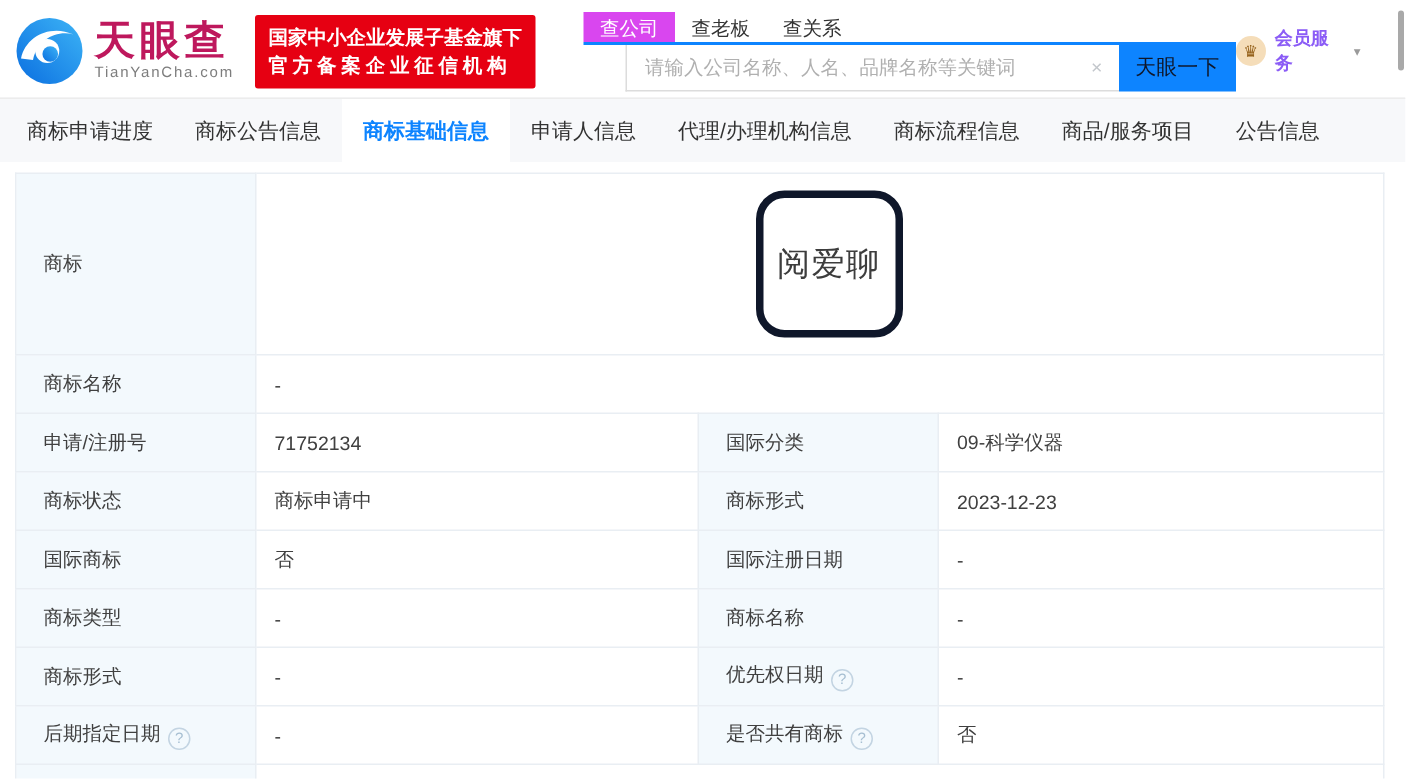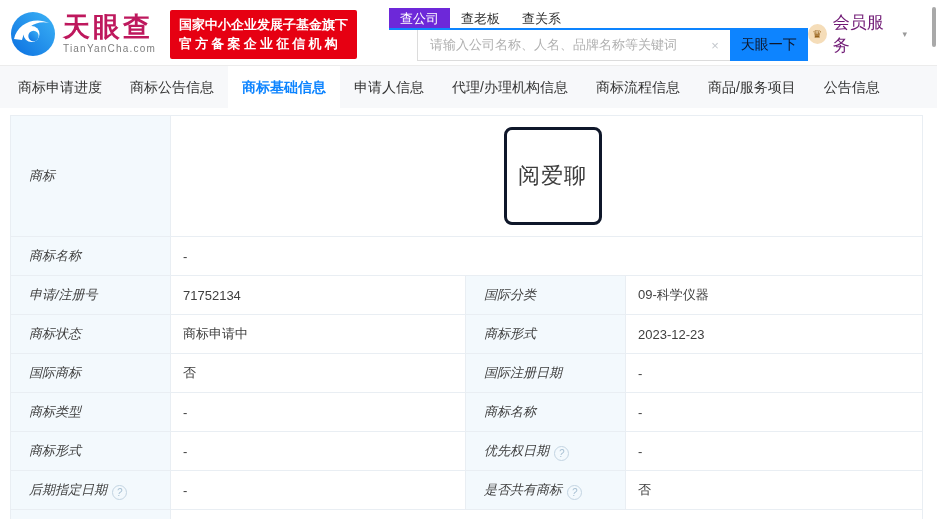--- a/index.html
+++ b/index.html
@@ -36,21 +36,21 @@
   }
   .badge-line2 { letter-spacing: 3.2px; }
   .search-module { margin-left: 32px; width: 437px; }
   .search-tabs {
     display: flex;
     border-bottom: 2px solid #0d84ff;
     height: 22px;
     font-size: 13px;
   }
   .stab { padding: 0 11px; line-height: 22px; color: #333; cursor: pointer; }
-  .stab.active { background: #6d28d9; color: #fff; }
+  .stab.active { background: #d946ef; color: #fff; }
   .search-row { display: flex; height: 31px; }
   .search-input-wrap { position: relative; flex: 1; padding-left: 28px; }
   .search-input {
     width: 100%; height: 100%;
     border: 1px solid #dcdcdc; border-top: none; border-right: none;
     padding: 0 30px 0 12px;
     font-size: 13px;
     font-family: inherit;
     color: #333;
     outline: none;
@@ -67,47 +67,47 @@
     font-size: 14px; font-family: inherit;
     cursor: pointer;
   }
   .member { margin-left: auto; display: flex; align-items: center; cursor: pointer; margin-right: 14px; }
   .member-icon {
     width: 20px; height: 20px; border-radius: 50%;
     background: #f5ddb9;
     color: #96621c; font-size: 11px;
     display: inline-flex; align-items: center; justify-content: center;
   }
-  .member-label { color: #701a75; font-size: 17px; font-weight: 400; margin-left: 6px; }
+  .member-label { color: #8b5cf6; font-size: 12px; font-weight: 700; margin-left: 6px; }
   .member-caret { color: #9a9a9a; font-size: 9px; margin-left: 5px; }
   
   .navbar {
     margin-top: 3px;
     height: 43px;
     background: #f7f8fa;
     border-top: 1px solid #ececec;
     display: flex;
     padding-left: 4px;
     font-size: 14px;
     color: #333;
   }
   .ntab { padding: 0 14px; line-height: 43px; cursor: pointer; white-space: nowrap; }
   .ntab.active { background: #fff; color: #0d84ff; font-weight: 700; }
   
   .table-wrap { margin: 7px 15px 0 10px; }
   .info-table { border-collapse: collapse; width: 912px; table-layout: fixed; font-size: 13px; color: #404040; }
   .info-table td { border: 1px solid #e9eef3; height: 39px; padding: 0; }
-  td.lbl { background: #f3f9fd; padding-left: 18px; font-style: italic; }
+  td.lbl { background: #f3f9fd; padding-left: 18px; }
   td.val { padding-left: 12px; background: #fff; }
   tr.tm-row td { height: 121px; }
   td.img-cell { text-align: center; }
   .tm-img {
     display: inline-flex;
     width: 98px; height: 98px;
-    border: 3px solid #0f172a; border-radius: 8px;
+    border: 5px solid #0f172a; border-radius: 19px;
     align-items: center; justify-content: center;
     font-size: 22px; color: #3d3d3d; letter-spacing: 1px;
     background: #fff; cursor: pointer;
   }
   .help {
     display: inline-block;
     width: 15px; height: 15px;
     border: 1px solid #c3d4e2; border-radius: 50%;
     color: #a7bfd2; font-size: 10px; line-height: 14px;
     text-align: center; margin-left: 5px;

